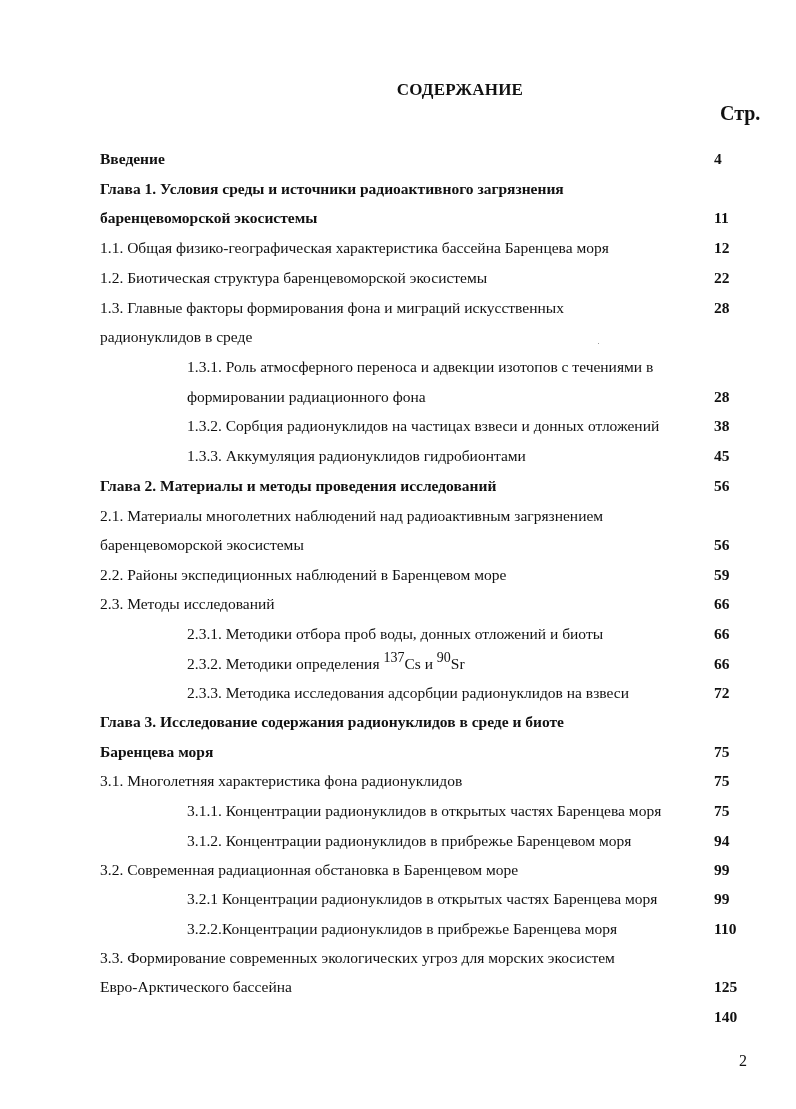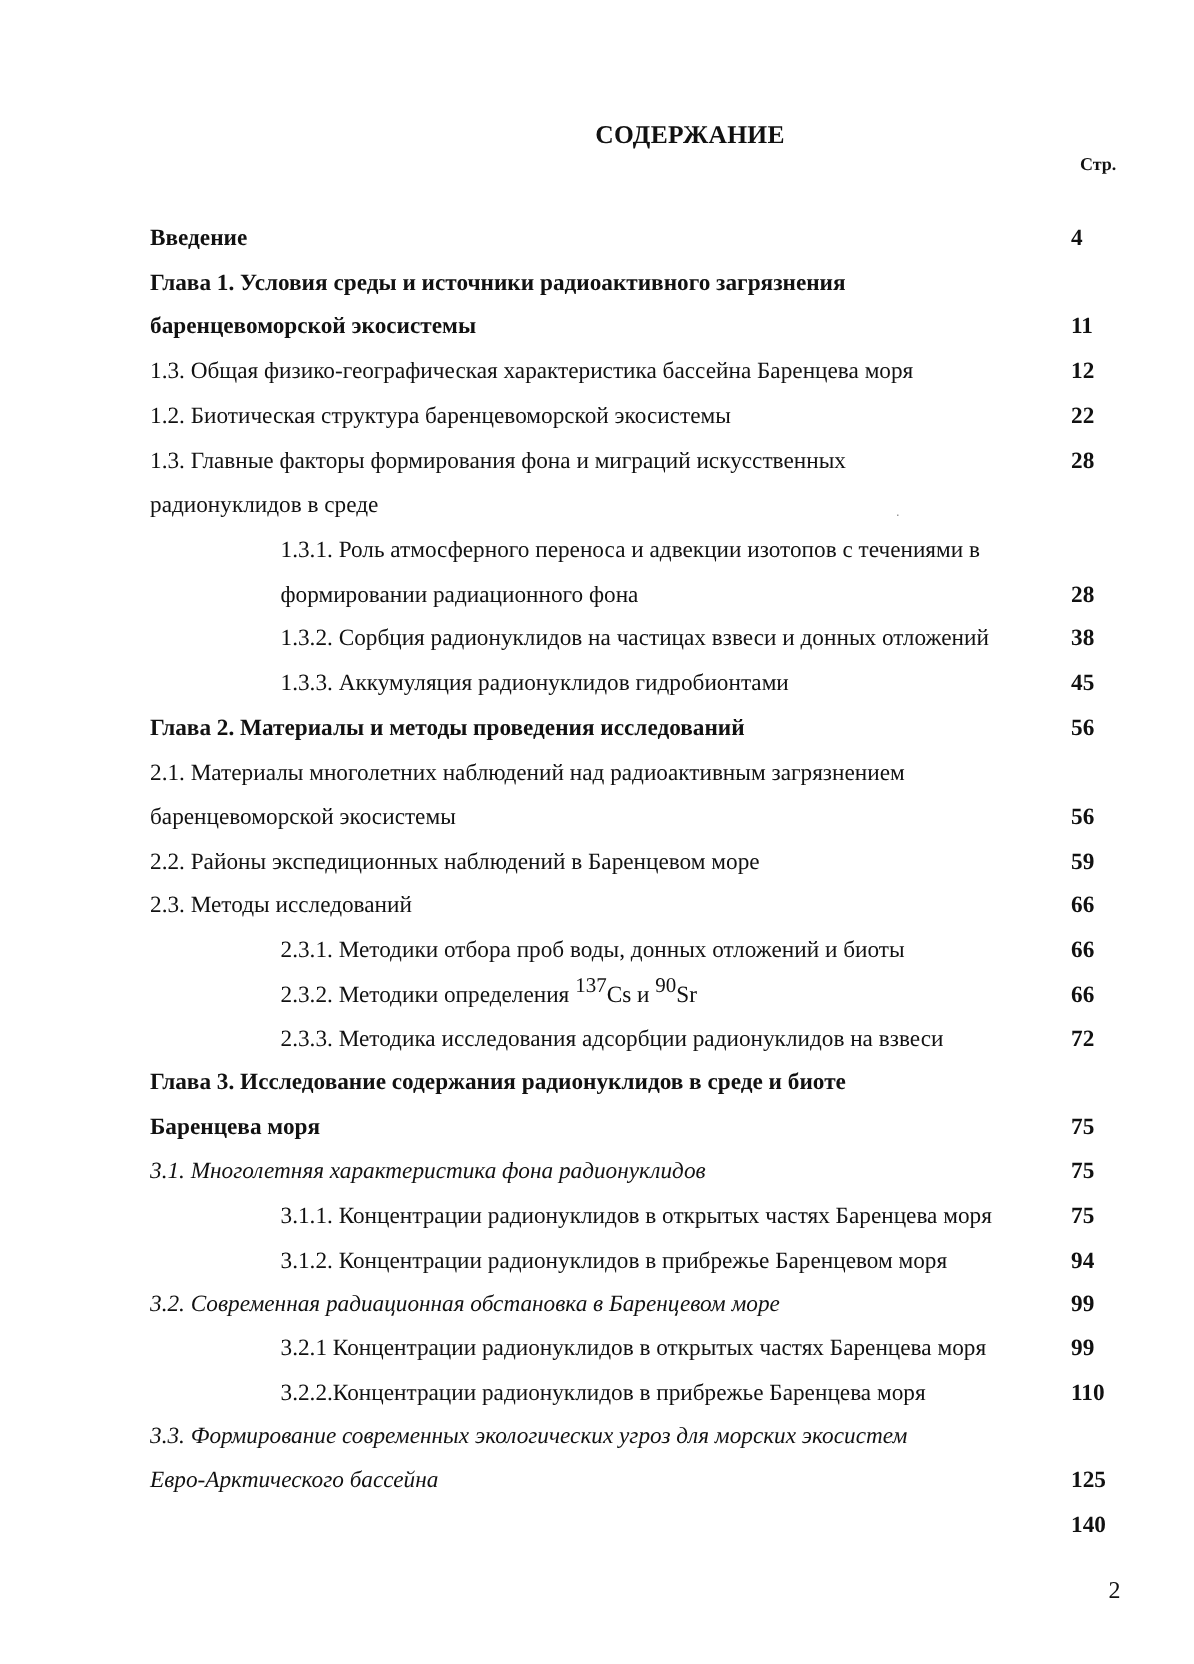--- a/index.html
+++ b/index.html
@@ -23,21 +23,21 @@
       text-align: center;
       font-weight: bold;
       font-size: 17px;
       letter-spacing: 0.2px;
     }
     .str-label {
       position: absolute;
       left: 720px;
       top: 102px;
       font-weight: bold;
-      font-size: 12px;
+      font-size: 20px;
     }
     .toc {
       position: absolute;
       left: 0;
       top: 0;
       width: 796px;
     }
     .row {
       position: absolute;
       left: 0;
@@ -58,21 +58,20 @@
     .row .page {
       position: absolute;
       left: 714px;
       font-weight: bold;
       font-size: 15.5px;
     }
     .row.bold .text {
       font-weight: bold;
     }
     .row.italic .text {
-      font-style: italic;
     }
     sup {
       font-size: 14px;
       vertical-align: 7px;
       line-height: 0;
     }
     .page-number {
       position: absolute;
       left: 739px;
       top: 1052px;
@@ -101,21 +100,21 @@
     </div>
     <div class="row bold" style="top:178px">
       <span class="text">Глава 1. Условия среды и источники радиоактивного загрязнения</span>
       <span class="page"></span>
     </div>
     <div class="row bold" style="top:207px">
       <span class="text">баренцевоморской экосистемы</span>
       <span class="page">11</span>
     </div>
     <div class="row" style="top:237px">
-      <span class="text">1.3. Общая физико-географическая характеристика бассейна Баренцева моря</span>
+      <span class="text">1.1. Общая физико-географическая характеристика бассейна Баренцева моря</span>
       <span class="page">12</span>
     </div>
     <div class="row" style="top:267px">
       <span class="text">1.2. Биотическая структура баренцевоморской экосистемы</span>
       <span class="page">22</span>
     </div>
     <div class="row" style="top:297px">
       <span class="text">1.3. Главные факторы формирования фона и миграций искусственных</span>
       <span class="page">28</span>
     </div>

